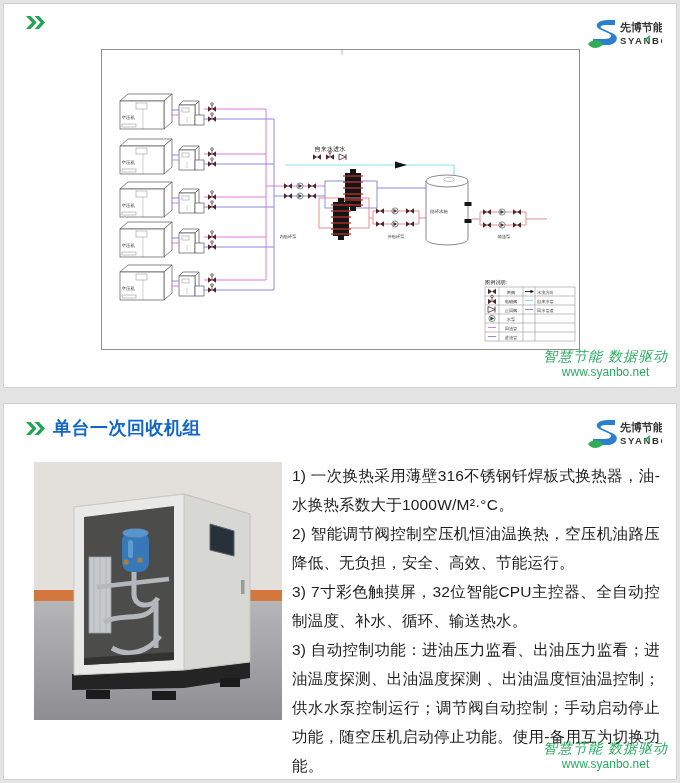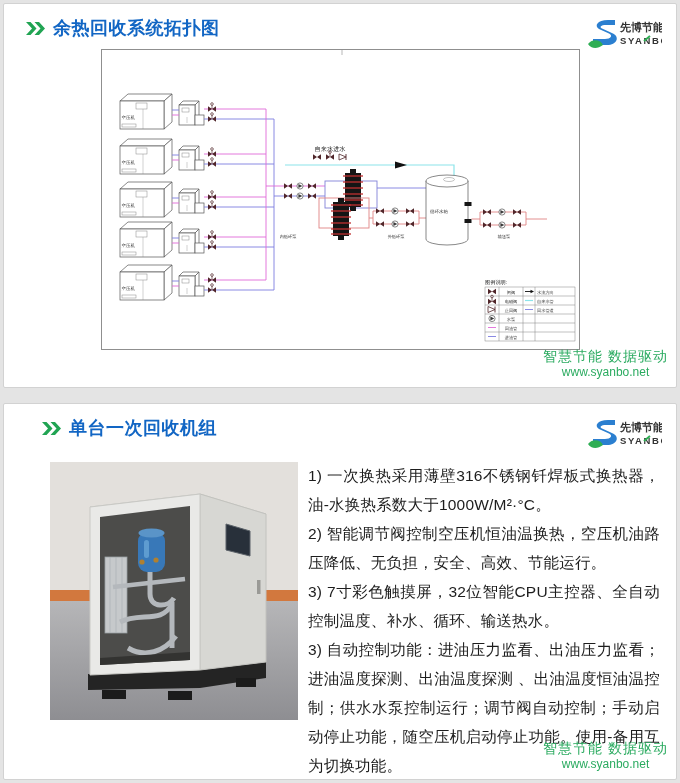--- a/index.html
+++ b/index.html
@@ -10,40 +10,40 @@
   }
   .panel{
     position:relative;
     margin:0 3px;
     background:#ffffff;
     border:1px solid #d2d2d2;
     border-radius:2px;
     box-sizing:border-box;
   }
   #panel1{margin-top:3px;height:385px;}
-  #panel2{margin-top:15px;height:377px;padding-left:16px;}
+  #panel2{margin-top:15px;height:377px;}
   .panel-header{
     display:flex;justify-content:space-between;align-items:flex-start;
     padding:12px 14px 0 22px;height:44px;box-sizing:border-box;
   }
   .title-wrap{display:flex;align-items:center;gap:7px;}
   .chev{display:block;}
   h1.sec-title{
     margin:0;font-size:18px;font-weight:bold;color:#1266c4;letter-spacing:.5px;
   }
   .logo svg{display:block;}
   .diagram-frame{
     width:477px;margin:1px auto 0;background:#fff;
     border:1px solid #8f8f8f;
   }
   .panel-footer{
     position:absolute;right:8px;bottom:7px;text-align:center;
     color:#2bab60;line-height:1.25;
   }
-  .panel-footer .slogan{font-size:14px;letter-spacing:1px;}
+  .panel-footer .slogan{font-size:14px;letter-spacing:1px;font-style:italic;}
   .panel-footer .url{font-size:12px;}
   .content-row{
     display:flex;align-items:flex-start;
     padding:14px 10px 0 30px;gap:10px;
   }
   .photo{width:248px;height:258px;flex:0 0 auto;}
   .features{flex:1;padding-right:6px;}
   .features p{
     margin:0;font-size:15.5px;line-height:1.87;color:#1d1d1d;
     text-align:justify;letter-spacing:.2px;
@@ -69,21 +69,20 @@
 </head>
 <body>
 
 <div class="panel" id="panel1">
   <div class="panel-header">
     <div class="title-wrap">
       <svg class="chev" width="20" height="13" viewBox="0 0 20 13">
         <polygon points="0,0 4.5,0 10.5,6.5 4.5,13 0,13 6,6.5" fill="#21a453"></polygon>
         <polygon points="8.5,0 13,0 19,6.5 13,13 8.5,13 14.5,6.5" fill="#21a453"></polygon>
       </svg>
-      <h1 class="sec-title">余热回收系统拓扑图</h1>
     </div>
     <div class="logo">
       <svg width="78" height="36" viewBox="0 0 78 36">
         <path d="M24,4 C13,4 10,10 15,13 L25,17.5 C29,19.5 27,23 21,23 L9,23 L9,29 L23,29 C33,29 36,21 29,17.5 L18,12.5 C15,11 17,9 22,9 L31,9 L31,4 Z" fill="#2b7fd0"></path>
         <path d="M4,28 C9,22 17,24 19,29 C13,33.5 7,32.5 4,28 Z" fill="#2fae54"></path>
         <text x="36" y="15" font-size="11" font-weight="bold" fill="#2b7fd0">先博节能</text>
         <text x="36" y="28" font-size="9.5" letter-spacing="1.6" font-weight="bold" fill="#2b7fd0">SYANBO</text>
         <path d="M60,25 l6,-5" stroke="#2fae54" stroke-width="2"></path>
       </svg>
     </div>

